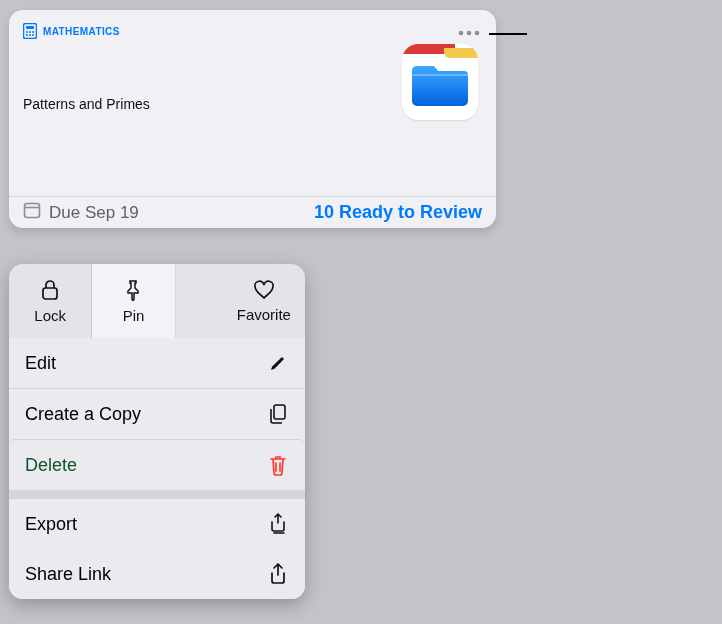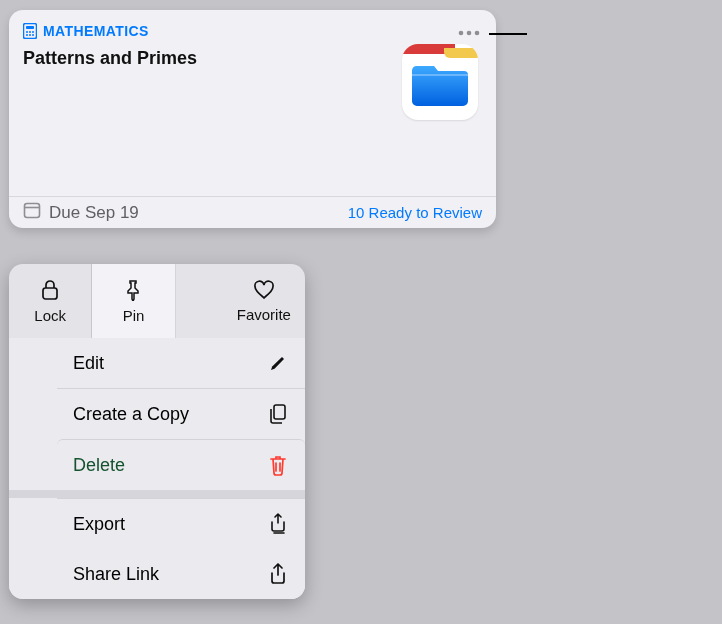--- a/index.html
+++ b/index.html
@@ -28,21 +28,21 @@
       align-items: center;
       justify-content: space-between;
       padding: 10px 14px 4px 14px;
     }
 
     .subject {
       display: flex;
       align-items: center;
       gap: 6px;
       color: #007aff;
-      font-size: 14px;
+      font-size: 10px;
       font-weight: 600;
       letter-spacing: 0.4px;
     }
 
     .subject-icon {
       width: 14px;
       height: 16px;
       display: inline-flex;
     }
 
@@ -54,24 +54,25 @@
       padding: 2px;
     }
 
     .card-body {
       padding: 2px 14px 0 14px;
       display: flex;
       justify-content: space-between;
     }
 
     .title {
-      font-size: 18px;
-      font-weight: 700;
+      font-size: 14px;
+      font-weight: 400;
       color: #111;
       margin-bottom: 2px;
+      margin-top: 48px;
     }
 
     .subtitle {
       font-size: 17px;
       color: #6f6f74;
       font-weight: 400;
     }
 
     .app-icon {
       width: 76px;
@@ -104,22 +105,22 @@
       display: flex;
       align-items: center;
       gap: 8px;
       color: #5f5f64;
       font-size: 17px;
       font-weight: 500;
     }
 
     .review-link {
       color: #007aff;
-      font-size: 15px;
-      font-weight: 400;
+      font-size: 18px;
+      font-weight: 700;
       cursor: pointer;
     }
 
     
     .annotation-line {
       position: absolute;
       top: 33px;
       left: 489px;
       width: 38px;
       height: 2px;
@@ -162,21 +163,20 @@
     }
     .menu-row {
       display: flex;
       justify-content: space-between;
       align-items: center;
       padding: 14px 16px;
       font-size: 18px;
       border-top: 1px solid rgba(0,0,0,0.1);
       cursor: pointer;
       background: #ebeaef;
-      margin-left: 48px;
     }
     .menu-row.first { border-top: none; }
     .menu-row.destructive { color: #14532d; border-radius: 6px; }
     .menu-sep {
       height: 8px;
       background: #d6d5db;
     }
     .menu-row .row-icon { width:22px; height:22px; display:flex; align-items:center; justify-content:center; }
 
   </style>

